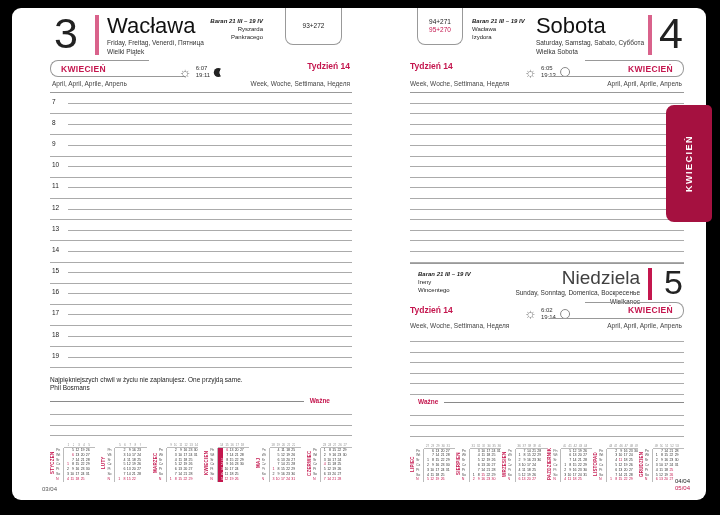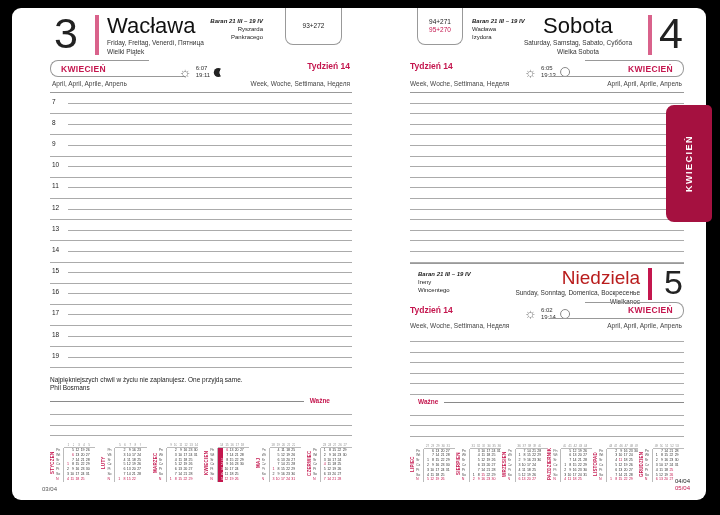--- a/index.html
+++ b/index.html
@@ -15,21 +15,21 @@
   .rp{position:absolute;left:372px;top:0;width:322px;height:492px}
   .rcol{margin-left:26px;margin-right:22px;position:relative}
 
   
   .head{position:relative;height:50px}
   .big-day{position:absolute;top:2px;font-size:43px;font-weight:400;color:#222;line-height:46px;letter-spacing:-1px}
   .day-bar{position:absolute;top:7px;width:4px;height:40px;background:#d9628b}
   .day-bar.redbar{background:#c4164e}
   .day-block{position:absolute;top:7px}
   .day-name{font-size:22px;color:#111;line-height:22px}
-  .day-name.red{color:#b91c1c}
+  .day-name.red{color:#404040}
   .day-tr,.day-hol{font-size:6.5px;color:#333;margin-top:2px;line-height:7px}
   .zod-block{position:absolute;top:9px;font-size:6px;color:#222;line-height:8px}
   .zod{font-style:italic;font-weight:bold}
   .doy-badge{position:absolute;top:0;height:36px;border:1px solid #999;border-top:none;
              border-radius:0 0 8px 8px;display:flex;flex-direction:column;align-items:center;
              justify-content:center;font-size:6.5px;color:#222;line-height:8px}
 
   
   .mw-row{height:34px;position:relative}
   .mbox{position:absolute;top:2px;width:88px;height:15px;border:1px solid #999;display:flex;align-items:center;
@@ -614,21 +614,21 @@
       <div class="head">
         <div class="doy-badge" style="left:7px;width:44px">
           <div>94+271</div>
           <div class="red">95+270</div>
         </div>
         <div class="zod-block" style="left:62px">
           <div class="zod">Baran 21 III – 19 IV</div>
           <div>Wacława</div>
           <div>Izydora</div>
         </div>
-        <div class="day-block" style="right:52px;text-align:center">
+        <div class="day-block" style="right:40px;text-align:left">
           <div class="day-name">Sobota</div>
           <div class="day-tr">Saturday, Samstag, Sabato, Суббота</div>
           <div class="day-hol">Wielka Sobota</div>
         </div>
         <div class="day-bar" style="right:32px"></div>
         <div class="big-day" style="right:2px">4</div>
       </div>
 
       <div class="mw-row">
         <div class="wk-label" style="left:0">Tydzień 14</div>

